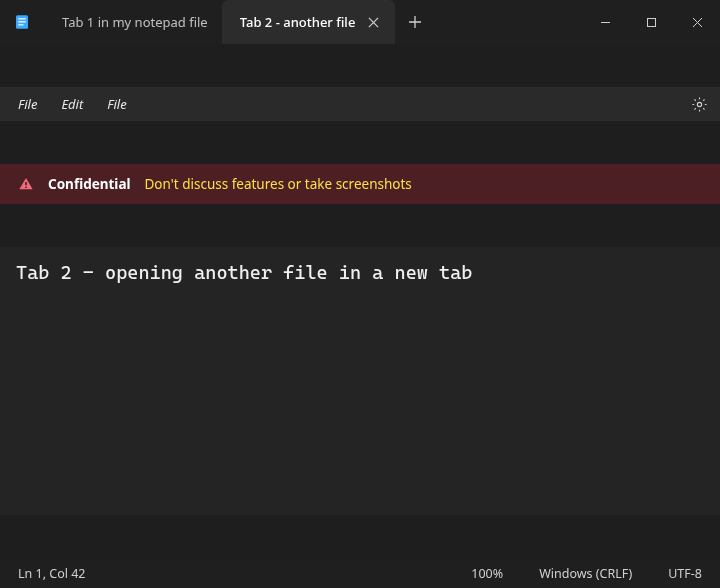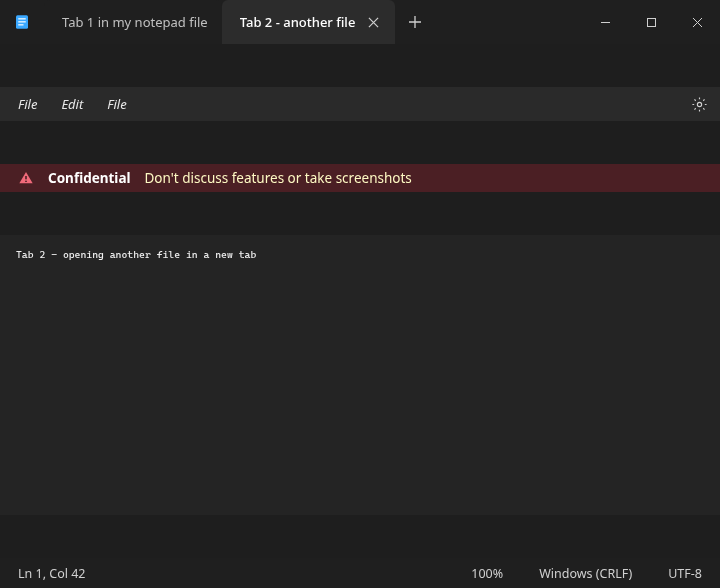--- a/index.html
+++ b/index.html
@@ -86,39 +86,39 @@
   }
   .menu-spacer { flex: 1; }
   .settings-btn {
     width: 30px; height: 30px;
     display: flex; align-items: center; justify-content: center;
     cursor: pointer;
     color: #d0d0d0;
   }
 
   .banner {
-    height: 28px;
+    height: 40px;
     background: #4b1f24;
     display: flex;
     align-items: center;
     padding: 0 18px;
     gap: 14px;
     font-size: 13.5px;
     color: #f3f3f3;
   }
   .banner .warn-icon { color: #ff7b8a; display:flex; }
   .banner .title { font-weight: 700; color: #fff; }
-  .banner .msg { color: #fef9c3; }
+  .banner .msg { color: #fde047; }
 
   .editor {
     flex: 1;
     background: #242424;
     padding: 14px 16px;
     font-family: Consolas, "Cascadia Mono", monospace;
-    font-size: 10px;
+    font-size: 19px;
     color: #f0f0f0;
     white-space: pre;
     overflow: auto;
   }
 
   .wrap {
     display: flex;
     flex-direction: column;
     width: 100%; height: 100%; gap: 43px;
   }

